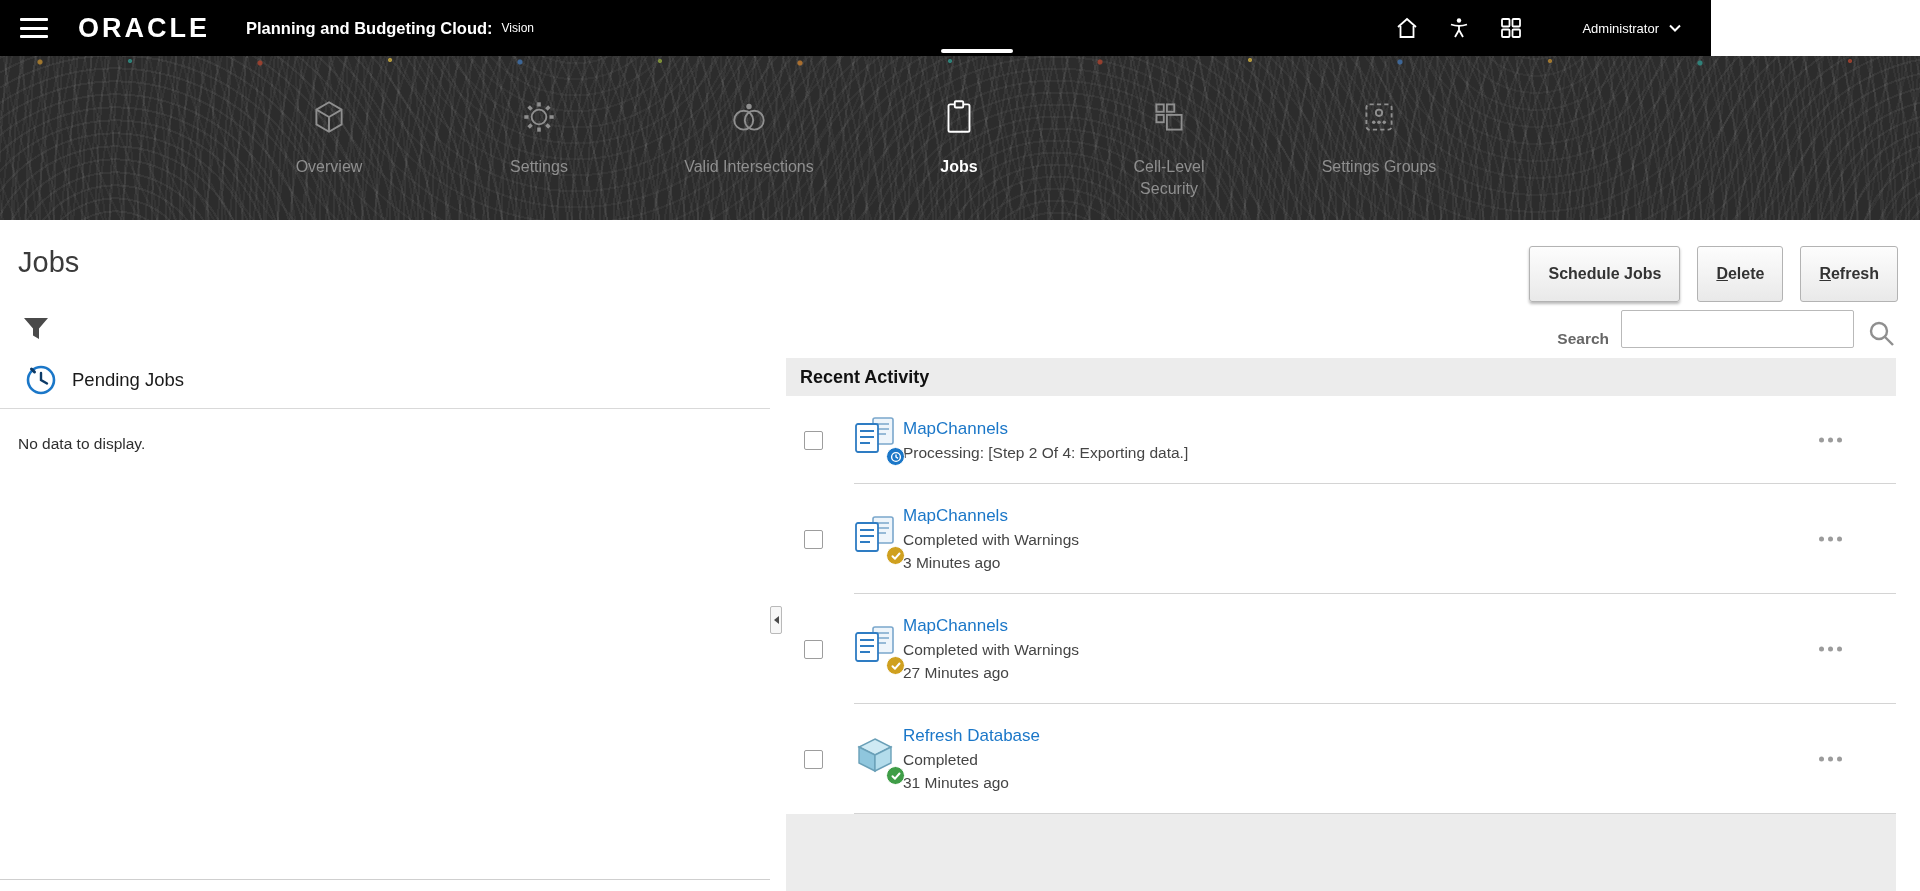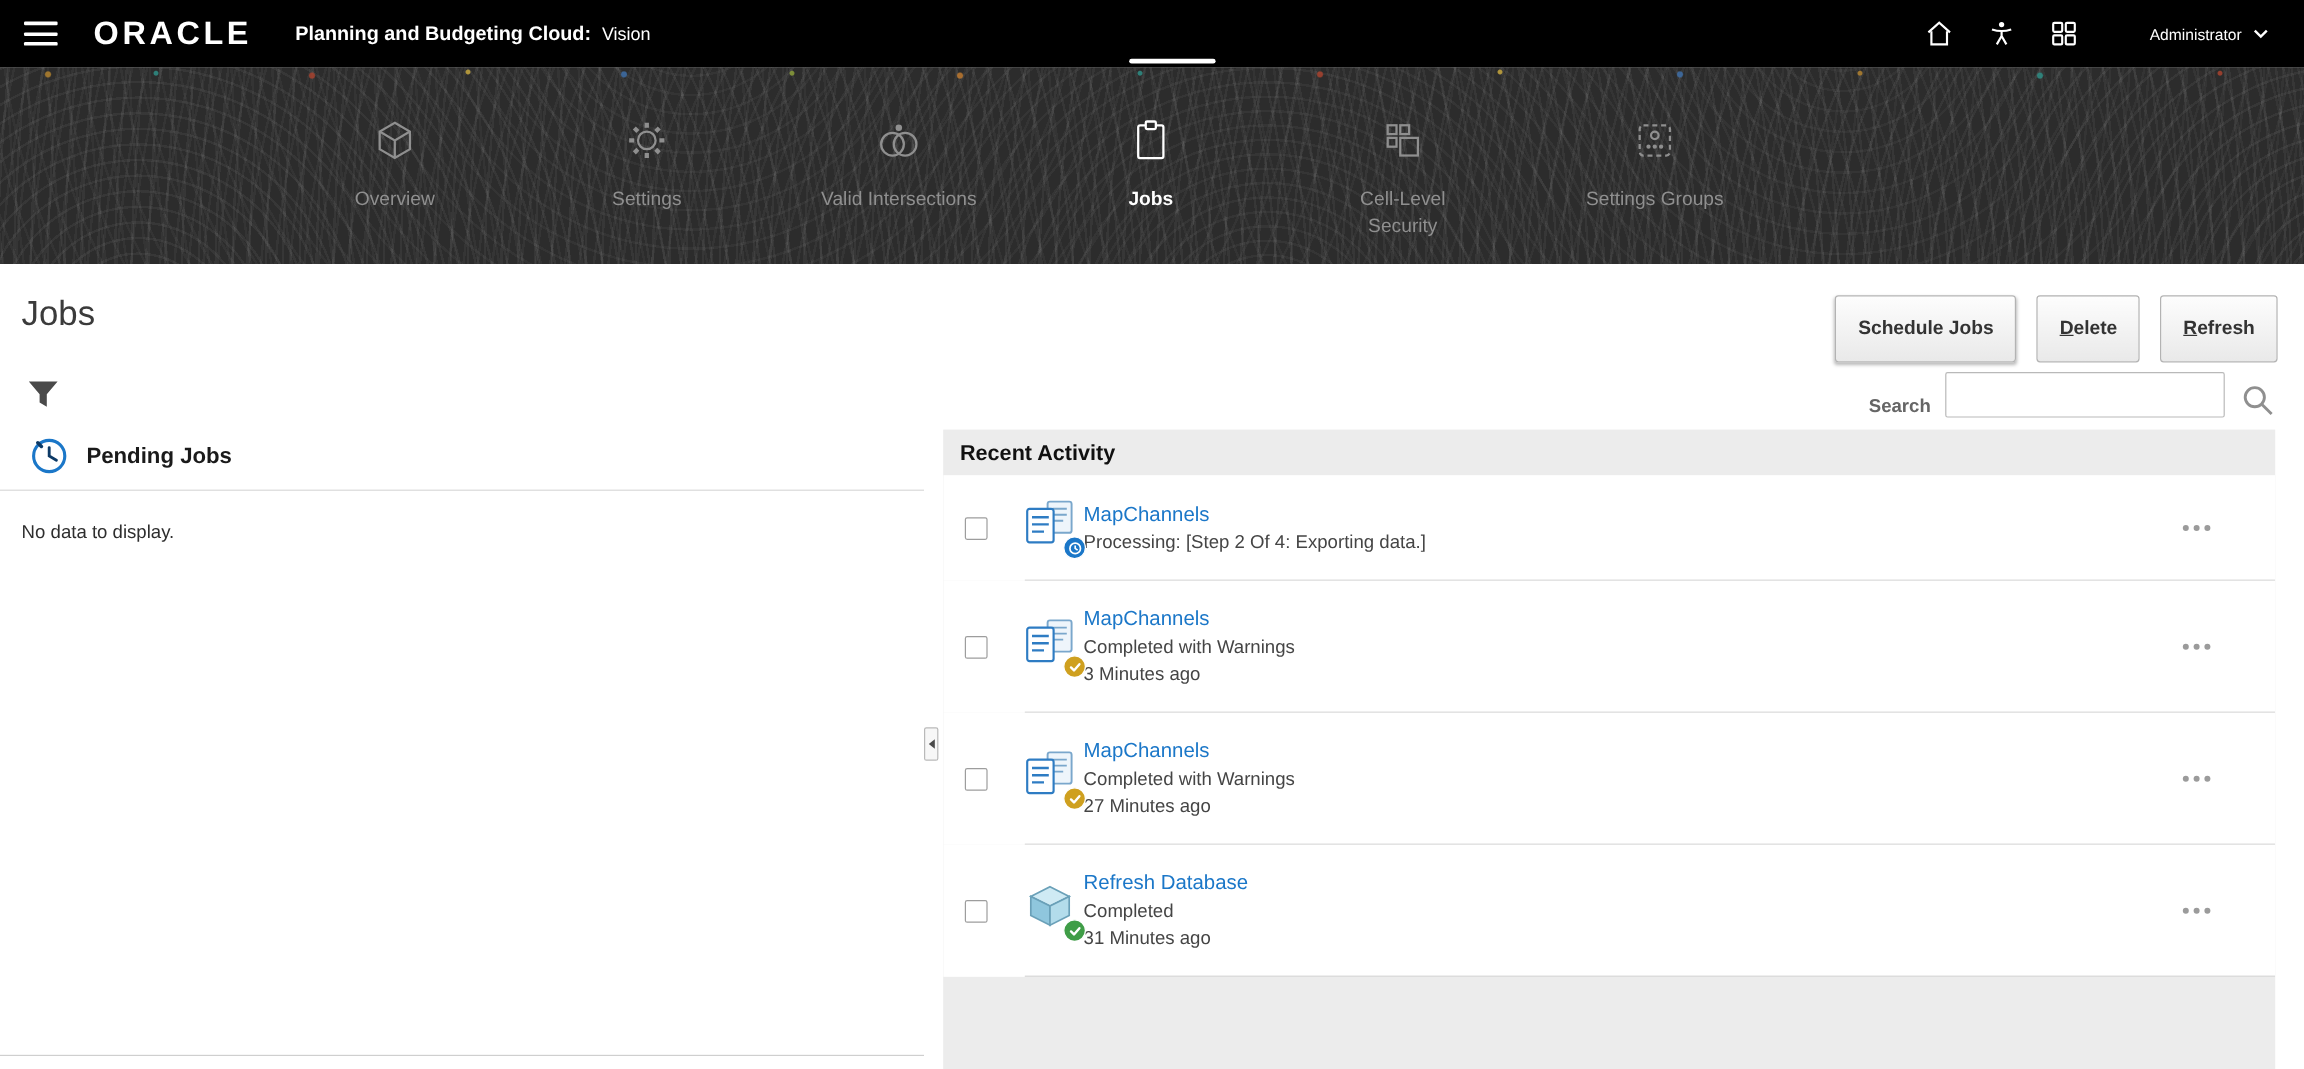--- a/index.html
+++ b/index.html
@@ -1,27 +1,27 @@
 <!DOCTYPE html>
 <html><head>
 <meta charset="utf-8">
 <style>
   * { margin:0; padding:0; box-sizing:border-box; }
   html,body { width:1920px; height:891px; overflow:hidden; background:#fff;
     font-family:"Liberation Sans", sans-serif; }
 
   
-  .topbar { position:absolute; left:0; top:0; width:1920px; height:56px; background:#000;
+  .topbar { position:absolute; left:0; top:0; width:1711px; height:56px; background:#000;
     display:flex; align-items:center; color:#fff; z-index:30; }
   .hamburger { margin-left:20px; width:28px; height:20px; display:flex; flex-direction:column;
     justify-content:space-between; cursor:pointer; }
   .hamburger span { display:block; height:3px; background:#fff; border-radius:1px; }
   .brand { margin-left:30px; font-size:27px; font-weight:bold; letter-spacing:3px; }
   .product { margin-left:36px; font-size:16.5px; font-weight:bold; }
-  .appname { margin-left:9px; font-size:15px; font-weight:400; }
+  .appname { margin-left:9px; font-size:12px; font-weight:400; }
   .topbar-right { margin-left:auto; margin-right:28px; display:flex; align-items:center; gap:26px; }
   .topbar-icon { width:26px; height:26px; display:flex; align-items:center; justify-content:center; cursor:pointer; }
   .user-menu { display:flex; align-items:center; gap:8px; cursor:pointer; font-size:13px;margin-left:32px; }
   .top-dash { position:absolute; left:941px; bottom:3px; width:72px; height:4px; background:#fff; border-radius:2px; }
 
   
   .navband { position:absolute; left:0; top:56px; width:1920px; height:164px; background-color:#2c2c2c;
     background-image:
       repeating-radial-gradient(circle at 6% 135%, rgba(255,255,255,0.05) 0 2px, transparent 2px 13px),
       repeating-radial-gradient(circle at 30% -45%, rgba(255,255,255,0.04) 0 2px, transparent 2px 16px),
@@ -65,21 +65,21 @@
   .filter-icon { position:absolute; left:22px; top:92px; cursor:pointer; }
   .search-row { position:absolute; right:24px; top:86px; display:flex; align-items:flex-end; gap:12px; }
   .search-label { font-size:15.5px; font-weight:bold; color:#666; }
   .search-input { width:233px; height:38px; border:1px solid #b9b9b9; border-radius:2px; font-size:15px; padding:0 9px;
     font-family:"Liberation Sans",sans-serif; }
   .search-btn { width:30px; height:30px; display:flex; align-items:center; justify-content:center; cursor:pointer; }
 
   
   .pending-panel { position:absolute; left:0; top:134px; width:770px; height:522px; border-bottom:1px solid #cfcfcf; }
   .pending-header { display:flex; align-items:center; gap:14px; padding:5px 0 11px 24px; border-bottom:1px solid #d9d9d9; }
-  .pending-title { font-size:18.5px; font-weight:bold; color:#1a1a1a; }
+  .pending-title { font-size:18.5px; font-weight:normal; color:#1a1a1a; }
   .pending-empty { padding:26px 0 0 18px; font-size:15.5px; color:#2e2e2e; }
 
   
   .collapse-handle { position:absolute; left:770px; top:382px; width:12px; height:28px; background:#f7f7f7;
     border:1px solid #b9b9b9; border-radius:2px; display:flex; align-items:center; justify-content:center; cursor:pointer; }
   .collapse-handle .tri { width:0; height:0; border-top:4px solid transparent; border-bottom:4px solid transparent;
     border-right:5px solid #4a4a4a; }
 
   
   .recent-panel { position:absolute; left:786px; top:134px; width:1110px; height:596px; background:#ececec; overflow:hidden; }

